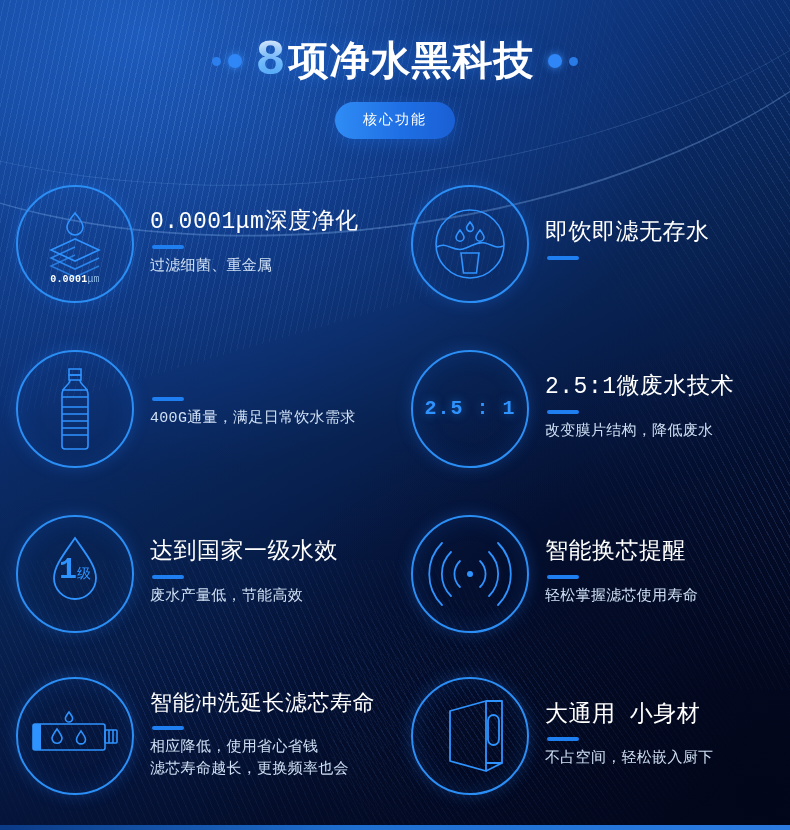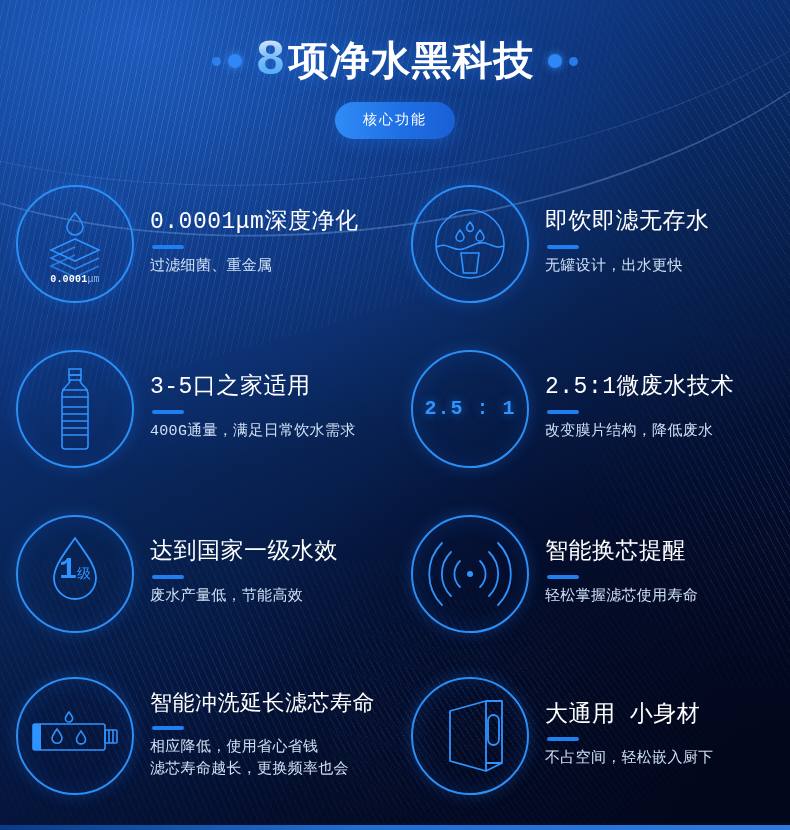--- a/index.html
+++ b/index.html
@@ -222,38 +222,36 @@
             <path d="M46 24c-2 2.6-3.4 4.4-3.4 6a3.4 3.4 0 0 0 6.8 0c0-1.6-1.4-3.4-3.4-6z"></path>
             <path d="M36 32c-2.4 3.2-4 5.3-4 7.2a4 4 0 0 0 8 0c0-1.9-1.6-4-4-7.2z"></path>
             <path d="M56 32c-2.4 3.2-4 5.3-4 7.2a4 4 0 0 0 8 0c0-1.9-1.6-4-4-7.2z"></path>
             <path d="M37 55h18l-2.5 20h-13L37 55z"></path>
           </svg>
         </div>
       </div>
       <div class="txt">
         <div class="feat-title">即饮即滤无存水</div>
         <div class="feat-bar"></div>
-        <div class="feat-sub">无罐设计，出水更快</div>
       </div>
     </div>
 
     <div class="cell">
       <div class="icon-wrap">
         <div class="circ">
           <svg width="60" height="92" viewBox="0 0 60 92" fill="none" stroke="#2f93ff" stroke-width="1.6">
             <path d="M24 6h12v6H24z"></path>
             <path d="M24 12h12v5H24z"></path>
             <path d="M25 17c0 5-8 7-8 14v52a3 3 0 0 0 3 3h20a3 3 0 0 0 3-3V31c0-7-8-9-8-14"></path>
             <path d="M17 27h26M17 34h26"></path>
             <path d="M17 44h26M17 51h26M17 58h26M17 65h26M17 72h26"></path>
           </svg>
         </div>
       </div>
       <div class="txt">
-        <div class="feat-title">3-5口之家适用</div>
         <div class="feat-bar"></div>
         <div class="feat-sub">400G通量，满足日常饮水需求</div>
       </div>
     </div>
 
     <div class="cell">
       <div class="icon-wrap">
         <div class="circ">
           <span class="ratio-text">2.5 : 1</span>
         </div>

